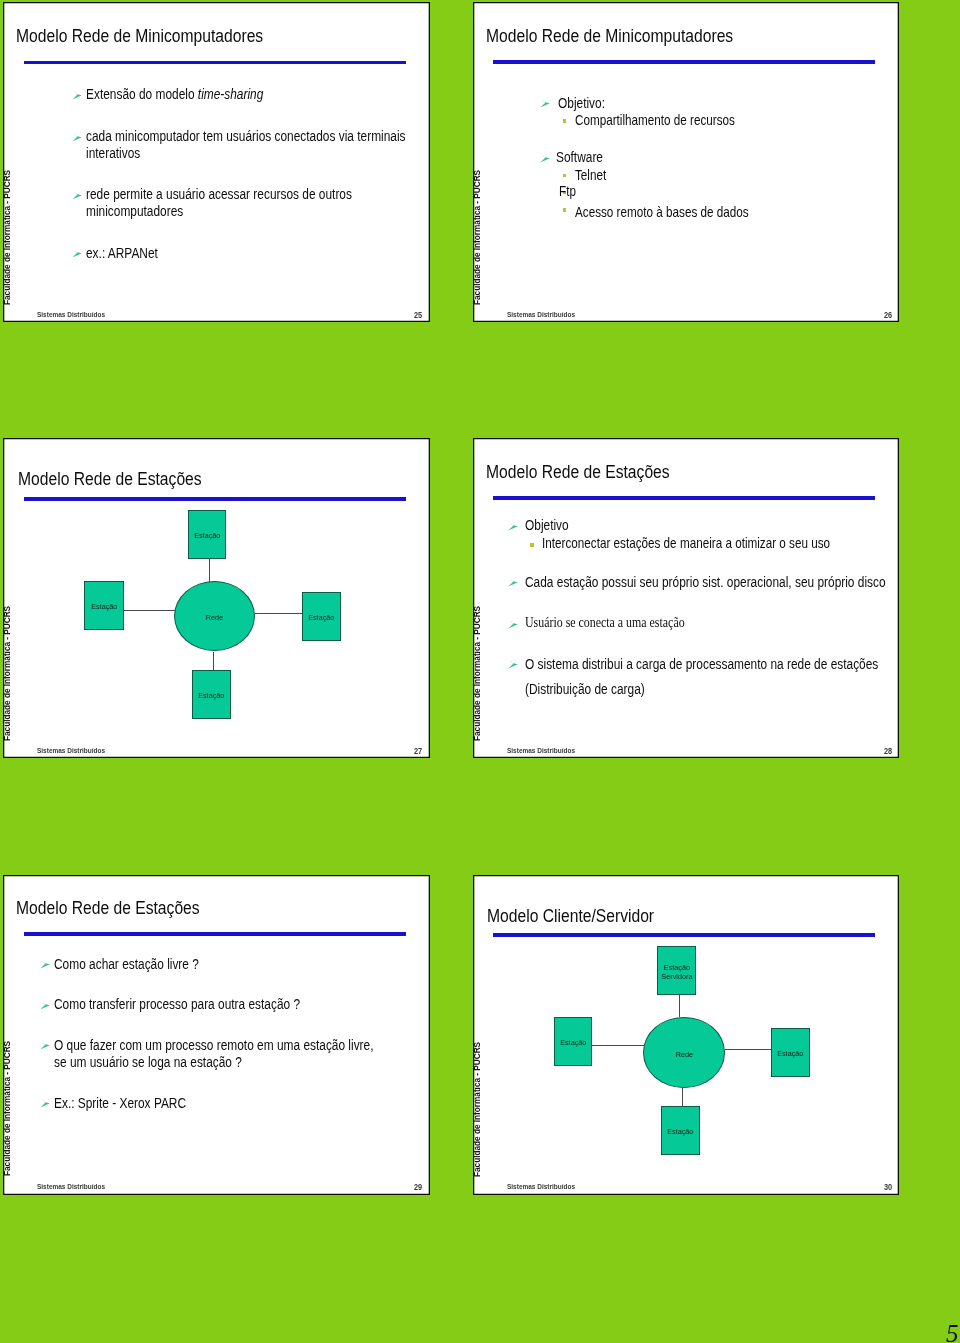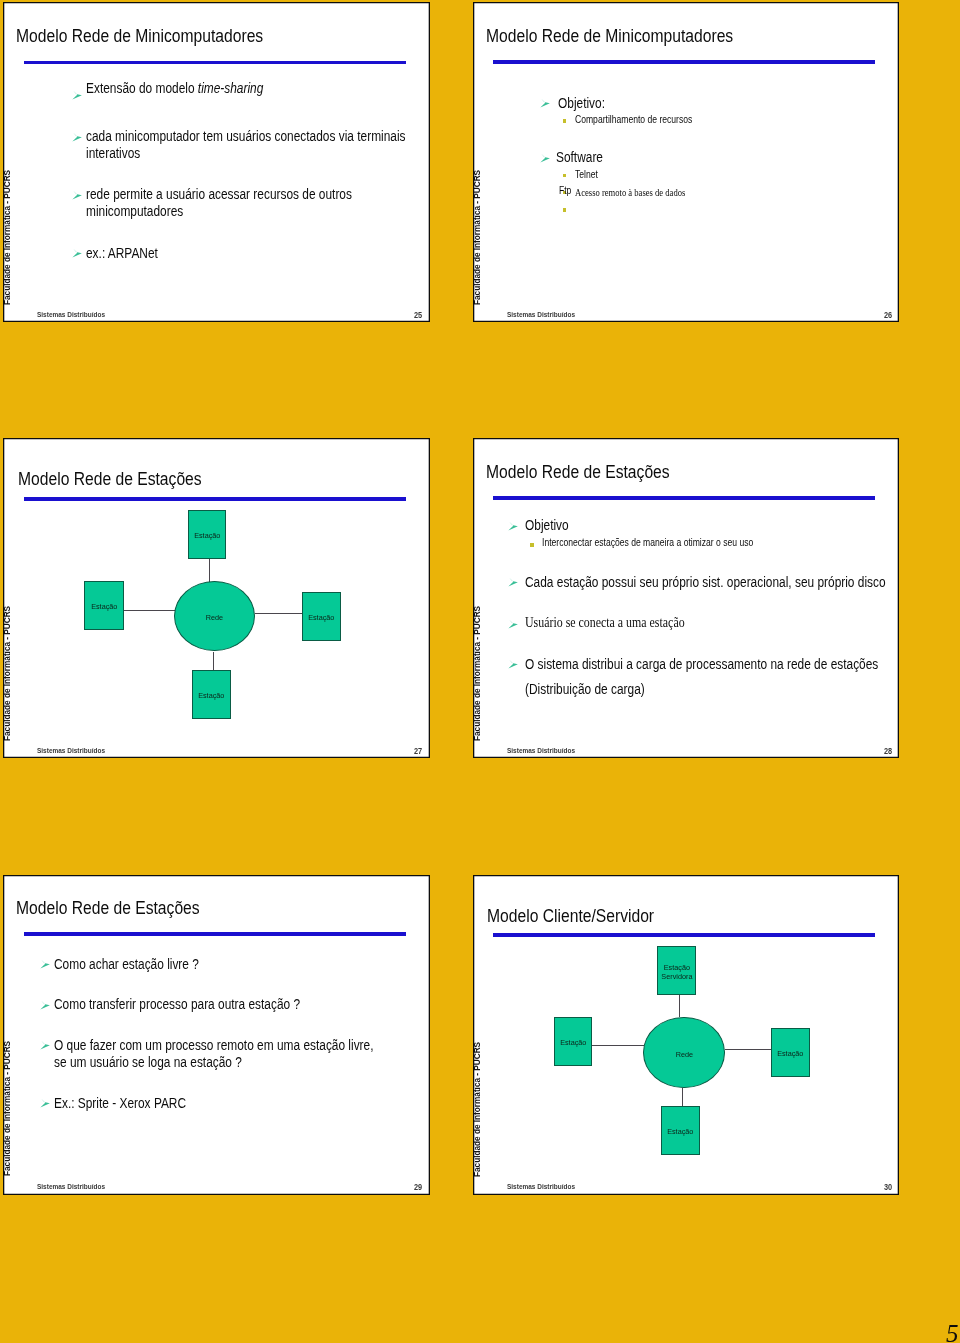--- a/index.html
+++ b/index.html
@@ -1,39 +1,39 @@
 <!DOCTYPE html>
 <html><head>
 <meta charset="utf-8">
 <title>Sistemas Distribuidos - handout</title>
 <style>
   html,body{margin:0;padding:0;}
   body{width:960px;height:1343px;background:#ffffff;
        font-family:"Liberation Sans",sans-serif;color:#000;overflow:hidden;position:relative;}
-  .page{position:absolute;left:0;top:0;width:960px;height:1343px;background:#eab308;}
+  .page{position:absolute;left:0;top:0;width:960px;height:1343px;background:#84cc16;}
 
   .slide{position:absolute;background:#fff;box-sizing:border-box;overflow:hidden;
          box-shadow:inset 0 0 0 1.3px #0d0d0d;}
 
   .slide-title{position:absolute;font-size:19.1px;color:#0d0d0d;white-space:nowrap;
                transform:scaleX(.820);transform-origin:0 0;line-height:1;}
   .rule{position:absolute;background:#1a10cf;}
 
   .vside{position:absolute;font-weight:bold;font-size:9.4px;color:#151515;white-space:nowrap;
          transform-origin:0 0;transform:rotate(-90deg) scaleX(.876);line-height:1;}
 
   .footer{position:absolute;font-weight:bold;font-size:7.7px;color:#3a3a3a;white-space:nowrap;
           transform:scaleX(.843);transform-origin:0 0;line-height:1;}
   .pnum{position:absolute;font-weight:bold;font-size:9.2px;color:#3a3a3a;white-space:nowrap;
         transform:scaleX(.80);transform-origin:0 0;line-height:1;}
 
   .bl{position:absolute;left:0;top:0;}
   .b1{position:absolute;font-size:15.05px;line-height:15.8px;color:#0d0d0d;white-space:nowrap;}
   .b1 .tx{display:block;transform:scaleX(.791);transform-origin:0 0;white-space:nowrap;}
-  .b2{position:absolute;font-size:11px;line-height:13.2px;color:#0d0d0d;white-space:nowrap;text-align:right;}
+  .b2{position:absolute;font-size:15px;line-height:13.2px;color:#0d0d0d;white-space:nowrap;text-align:right;}
   .b2 .tx{display:block;transform:scaleX(.780);transform-origin:0 0;white-space:nowrap;}
 
   .arrow{position:absolute;width:10.2px;height:12.2px;}
   .arrow svg{display:block;width:10.2px;height:12.2px;}
   .sq{position:absolute;width:3.7px;height:3.7px;background:#c6bf2b;}
 
   .pagenum{position:absolute;font-family:"Liberation Serif",serif;font-style:italic;
            font-size:25px;color:#0d0d0d;line-height:1;}
 
   
@@ -57,21 +57,21 @@
     <div class="rule" style="left:21px;top:58.6px;width:382px;height:3.8px;"></div>
     <div class="vside" style="left:-1.3px;top:302.7px;">Faculdade de Informática - PUCRS</div>
     <div class="footer" style="left:34px;top:309px;">Sistemas Distribuídos</div>
     <div class="pnum" style="left:411px;top:308.5px;">25</div>
     <div class="bl">
       <span class="arrow" style="left:68.5px;top:87.3px;">
           <svg viewBox="0 0 64 60" xmlns="http://www.w3.org/2000/svg">
             <path d="M2 58 L62 31 L26 23 L8 2 L33 28 Z" fill="#3abf97"></path>
           </svg>
         </span>
-      <div class="b1" style="left:83.0px;top:78px;">
+      <div class="b1" style="left:83.0px;top:84px;">
           <span class="tx"><span>Extensão do modelo </span><i>time-sharing</i></span>
         </div>
       <span class="arrow" style="left:68.5px;top:128.8px;">
           <svg viewBox="0 0 64 60" xmlns="http://www.w3.org/2000/svg">
             <path d="M2 58 L62 31 L26 23 L8 2 L33 28 Z" fill="#3abf97"></path>
           </svg>
         </span>
       <div class="b1" style="left:83.0px;top:126.4px;">
           <span class="tx">cada minicomputador tem usuários conectados via terminais</span>
         </div>
@@ -128,21 +128,21 @@
         </div>
       <span class="sq" style="left:89.5px;top:171.6px;"></span>
       <div class="b2" style="left:101.6px;top:165.5px;">
           <span class="tx">Telnet</span>
         </div>
       <span class="sq" style="left:89.5px;top:188.5px;"></span>
       <div class="b2" style="left:86px;top:181.9px;">
           <span class="tx">Ftp</span>
         </div>
       <span class="sq" style="left:89.5px;top:206.0px;"></span>
-      <div class="b2" style="left:101.6px;top:184px;font-family:Liberation Serif, serif;">
+      <div class="b2" style="left:101.6px;top:203px;">
           <span class="tx">Acesso remoto à bases de dados</span>
         </div>
     </div>
   </div>
   <div class="slide" style="left:3px;top:438.3px;width:427px;height:319.5px;">
     <div class="slide-title" style="left:14.7px;top:30.9px;">Modelo Rede de Estações</div>
     <div class="rule" style="left:21.1px;top:58.5px;width:382px;height:3.8px;"></div>
     <div class="vside" style="left:-1.3px;top:302.5px;">Faculdade de Informática - PUCRS</div>
     <div class="footer" style="left:34px;top:308.7px;">Sistemas Distribuídos</div>
     <div class="pnum" style="left:411px;top:308.6px;">27</div>

